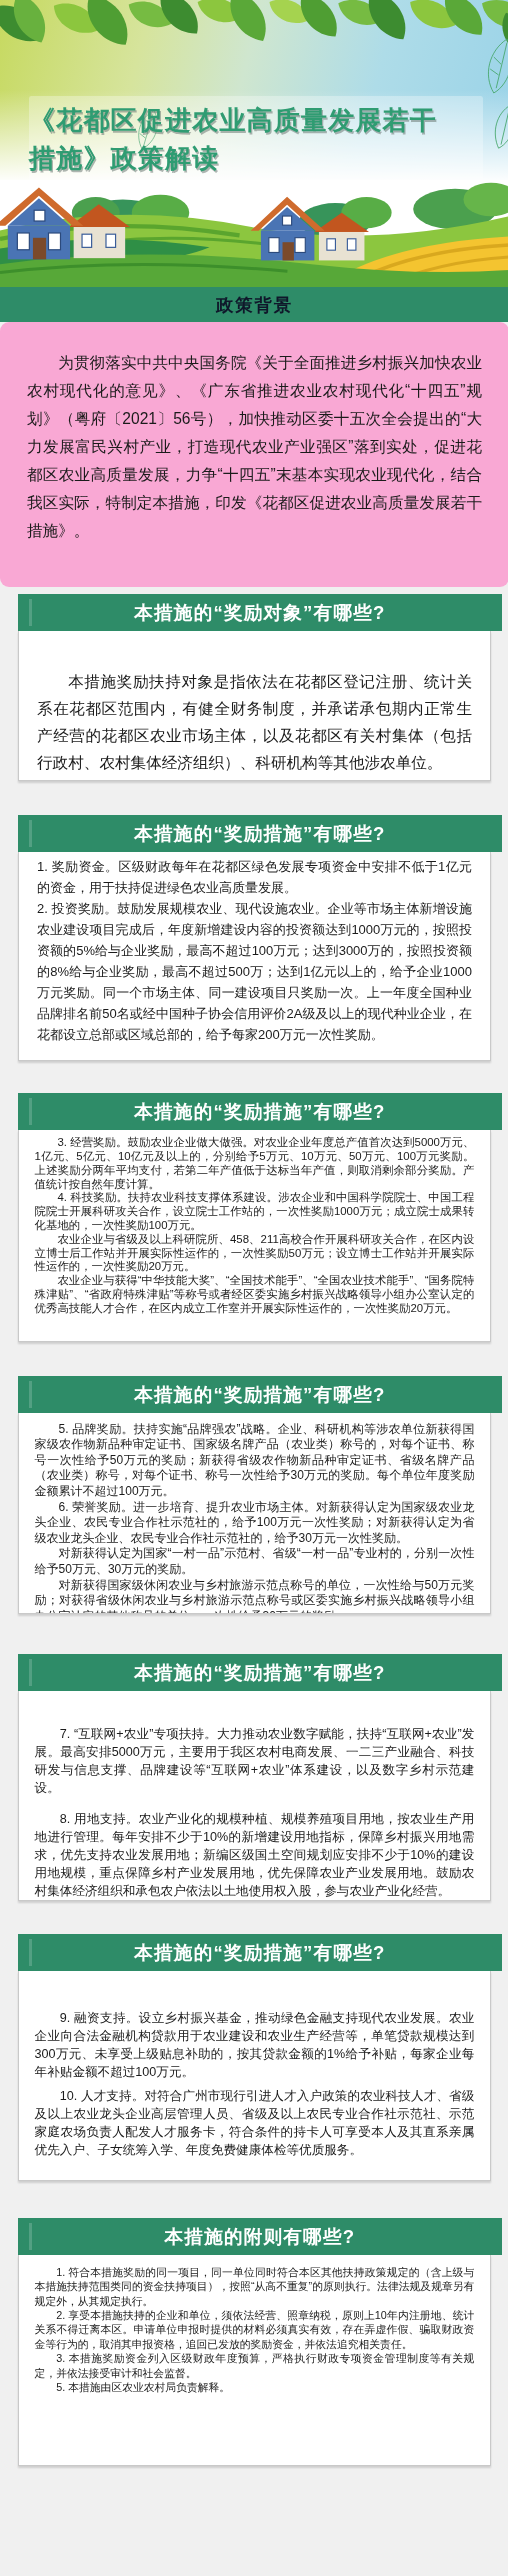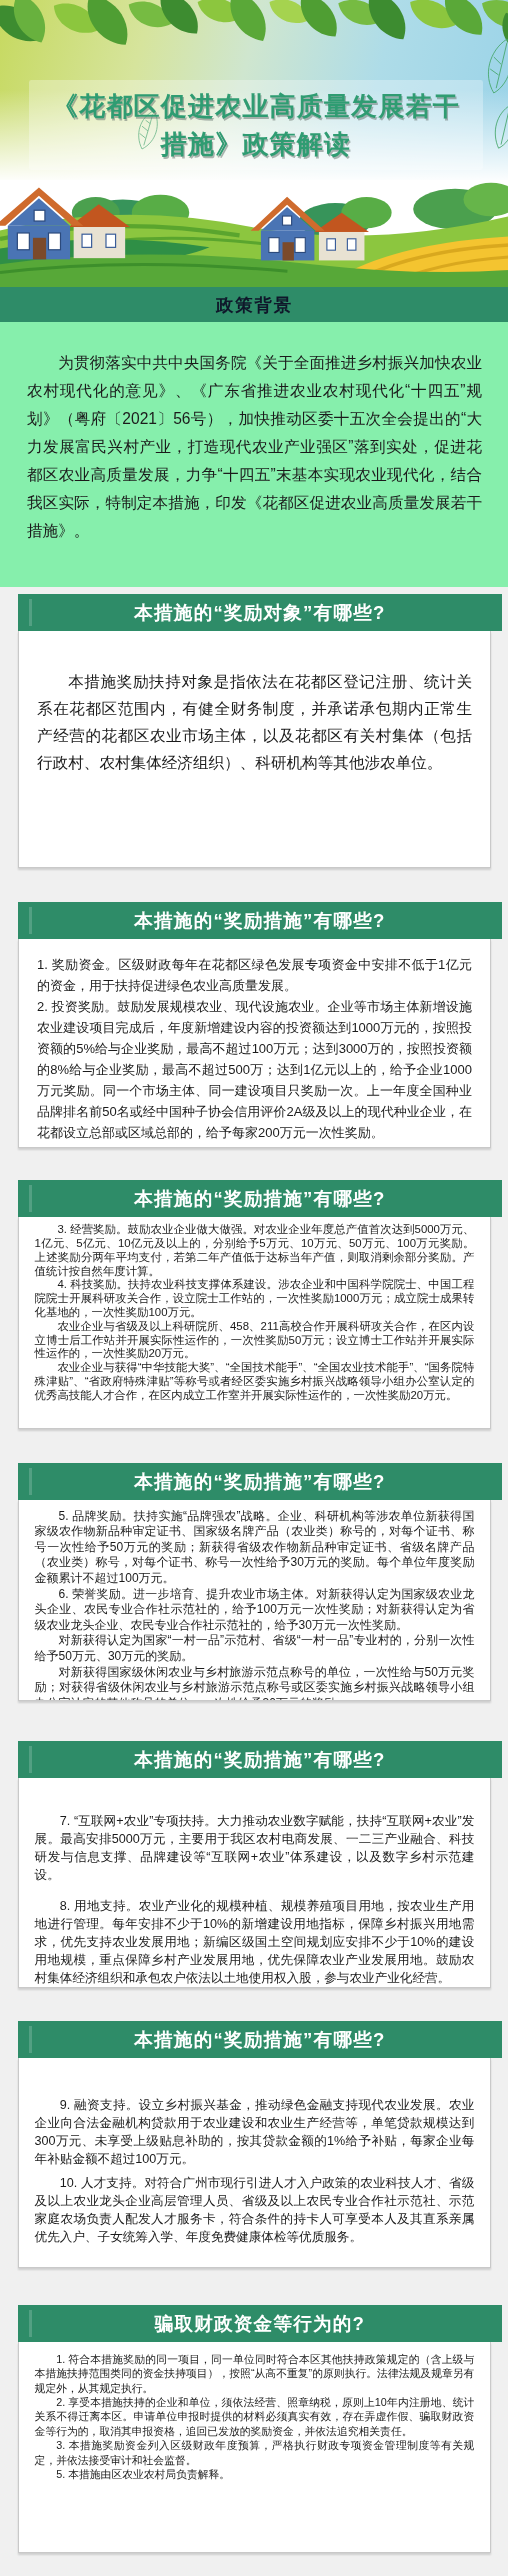--- a/index.html
+++ b/index.html
@@ -14,23 +14,23 @@
     position:relative;height:287px;overflow:hidden;
     background:linear-gradient(105deg,#c6d95f 0%,#d6e49c 26%,#cfe6cf 45%,#aedce8 68%,#96d1e8 100%);
   }
   .header-fade{position:absolute;left:0;top:90px;width:100%;height:93px;
     background:linear-gradient(rgba(255,255,255,0),#ffffff);}
   .header-white{position:absolute;left:0;top:180px;width:100%;height:108px;background:#ffffff;}
   .canopy{position:absolute;top:-3.6px;left:0;}
   .sketch-leaves{position:absolute;top:33px;right:-3.6px;}
   .falling-leaf{position:absolute;top:107px;left:130px;}
   .title-panel{
-    position:absolute;left:29px;right:26px;top:80px;height:90px;
+    position:absolute;left:29px;right:26px;top:96px;height:90px;
     background:rgba(255,255,255,0.30);border-radius:2.4px;
-    display:flex;flex-direction:column;justify-content:center;align-items:center;
+    display:flex;flex-direction:column;justify-content:center;font-family:Liberation Mono, monospace;
   }
   .title-line{
     font-size:26px;font-weight:bold;letter-spacing:1.2px;line-height:38px;
     color:#2f9c72;text-shadow:1.2px 1.8px 0.6px rgba(110,122,116,0.55);
     white-space:nowrap;
   }
   .scene{position:absolute;bottom:0;left:0;}
   
   .band{
     height:35px;background:#2e8c68;color:#0f172a;
@@ -42,36 +42,37 @@
     display:flex;align-items:center;justify-content:center;
     font-size:18.6px;font-weight:bold;letter-spacing:1.2px;
     position:relative;
   }
   .banner::before{
     content:"";position:absolute;left:10.8px;top:4.8px;bottom:4.8px;width:3.6px;
     background:rgba(255,255,255,0.18);
   }
   
   .bg-block{
-    box-sizing:border-box;height:265px;background:#86efac;
+    box-sizing:border-box;height:265px;background:#f9a8d4;
     padding:27px 27px 0;
+    border-radius:9px;
   }
   .bg-block p{margin:0;font-size:15.6px;line-height:28px;text-align:justify;text-indent:2em;}
   .gap12{height:7.2px;}
   
   .card{
     box-sizing:border-box;margin:0 18px;background:#fff;
     border:0.6px solid #c9c9c9;border-top:none;
     box-shadow:0 1.8px 1.8px rgba(0,0,0,0.14);
     overflow:hidden;text-align:justify;
   }
   .card p{margin:0;text-indent:2em;}
   .card p.flush{text-indent:0;}
-  .card-targets{height:237px;padding:37px 18px 0;font-size:15.6px;line-height:27px;}
-  .card-m1{height:209px;padding:15px 18px 0;font-size:13px;line-height:21px;}
+  .card-targets{height:150px;padding:37px 18px 0;font-size:15.6px;line-height:27px;}
+  .card-m1{height:209px;padding:4px 18px 0;font-size:13px;line-height:21px;}
   .card-m2{height:212px;padding:6px 15.6px 0;font-size:11.4px;line-height:13.8px;}
   .card-m3{height:201px;padding:8.4px 15.6px 0;font-size:12px;line-height:15.6px;}
   .card-m4{height:210px;padding:34px 15.6px 0;font-size:12.6px;line-height:18px;}
   .card-m4 p{margin-bottom:13px;}
   .card-m5{height:210px;padding:38px 15.6px 0;font-size:12.6px;line-height:18px;}
   .card-m5 p{margin-bottom:6px;}
   .card-append{height:211px;padding:9.6px 15.6px 0;font-size:10.8px;line-height:14.4px;}
   
   .g57{height:34px;} .g53{height:32px;} .g56{height:34px;}
   .g67{height:40px;} .g55{height:33px;} .g62{height:37px;}
@@ -256,21 +257,21 @@
   </div>
   <div class="card card-m5">
     <p>9. 融资支持。设立乡村振兴基金，推动绿色金融支持现代农业发展。农业企业向合法金融机构贷款用于农业建设和农业生产经营等，单笔贷款规模达到300万元、未享受上级贴息补助的，按其贷款金额的1%给予补贴，每家企业每年补贴金额不超过100万元。</p>
     <p>10. 人才支持。对符合广州市现行引进人才入户政策的农业科技人才、省级及以上农业龙头企业高层管理人员、省级及以上农民专业合作社示范社、示范家庭农场负责人配发人才服务卡，符合条件的持卡人可享受本人及其直系亲属优先入户、子女统筹入学、年度免费健康体检等优质服务。</p>
   </div>
   <div class="g62"></div>
 </section>
 
 <section>
   <div class="banner">
-    <span>骗取财政资金等行为的?</span>
+    <span>本措施的附则有哪些?</span>
   </div>
   <div class="card card-append">
     <p>1. 符合本措施奖励的同一项目，同一单位同时符合本区其他扶持政策规定的（含上级与本措施扶持范围类同的资金扶持项目），按照“从高不重复”的原则执行。法律法规及规章另有规定外，从其规定执行。</p>
     <p>2. 享受本措施扶持的企业和单位，须依法经营、照章纳税，原则上10年内注册地、统计关系不得迁离本区。申请单位申报时提供的材料必须真实有效，存在弄虚作假、骗取财政资金等行为的，取消其申报资格，追回已发放的奖励资金，并依法追究相关责任。</p>
     <p>3. 本措施奖励资金列入区级财政年度预算，严格执行财政专项资金管理制度等有关规定，并依法接受审计和社会监督。</p>
     <p>5. 本措施由区农业农村局负责解释。</p>
   </div>
 </section>
 
 

